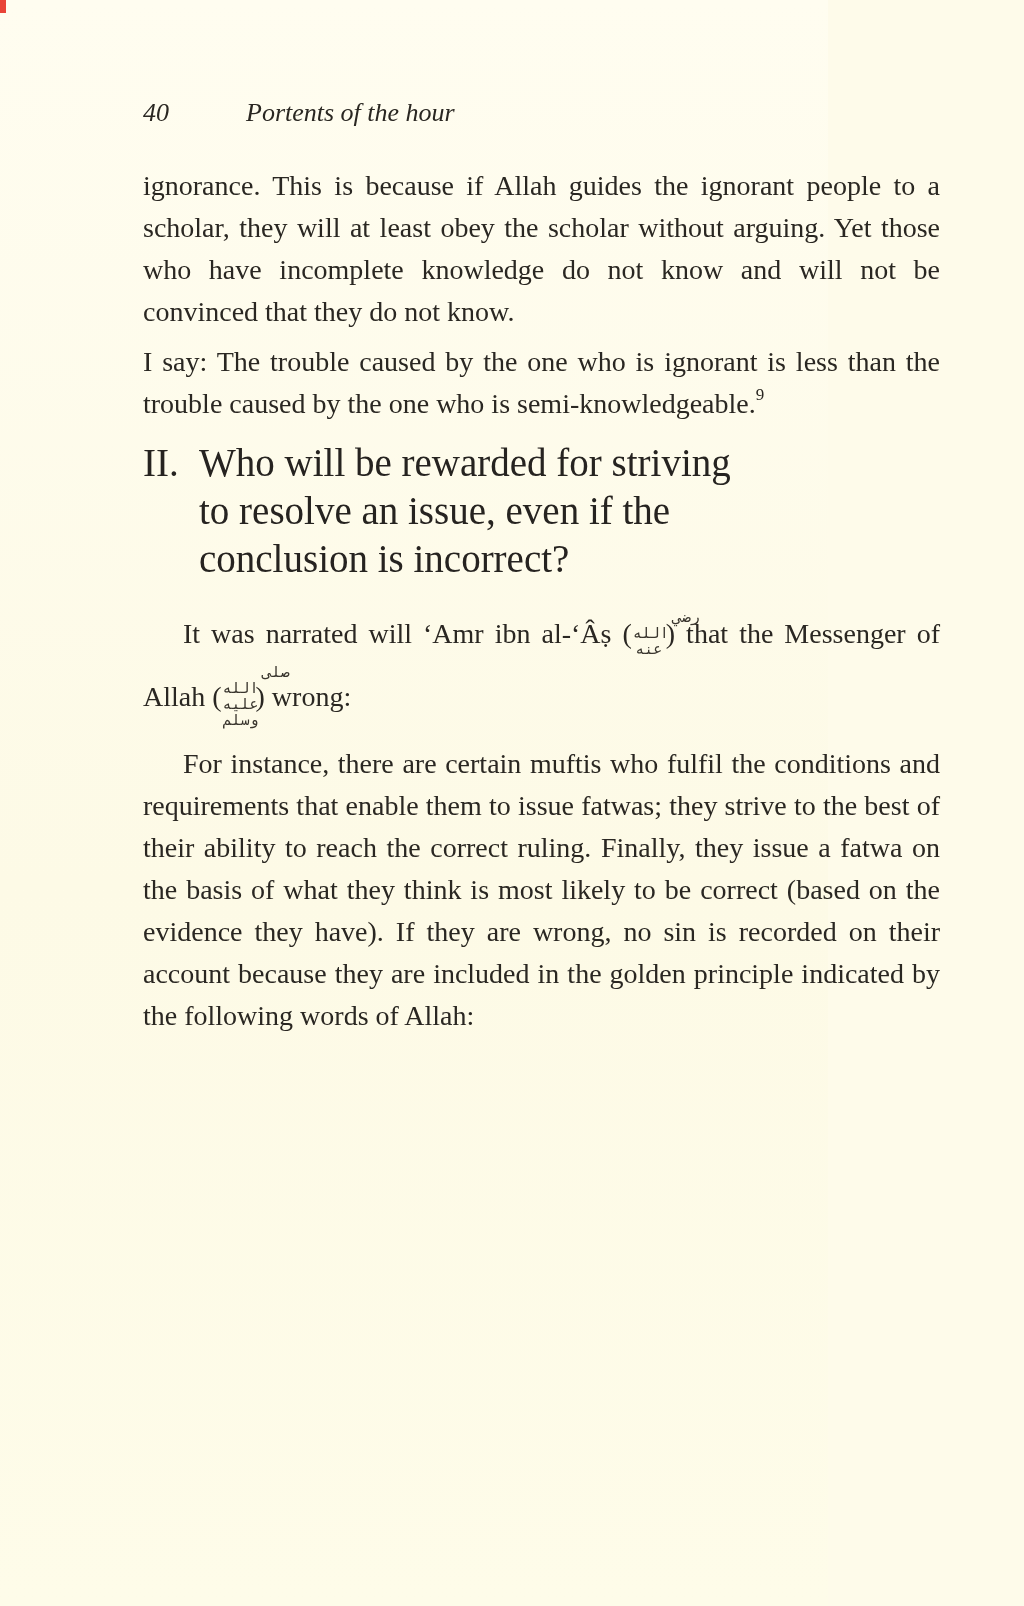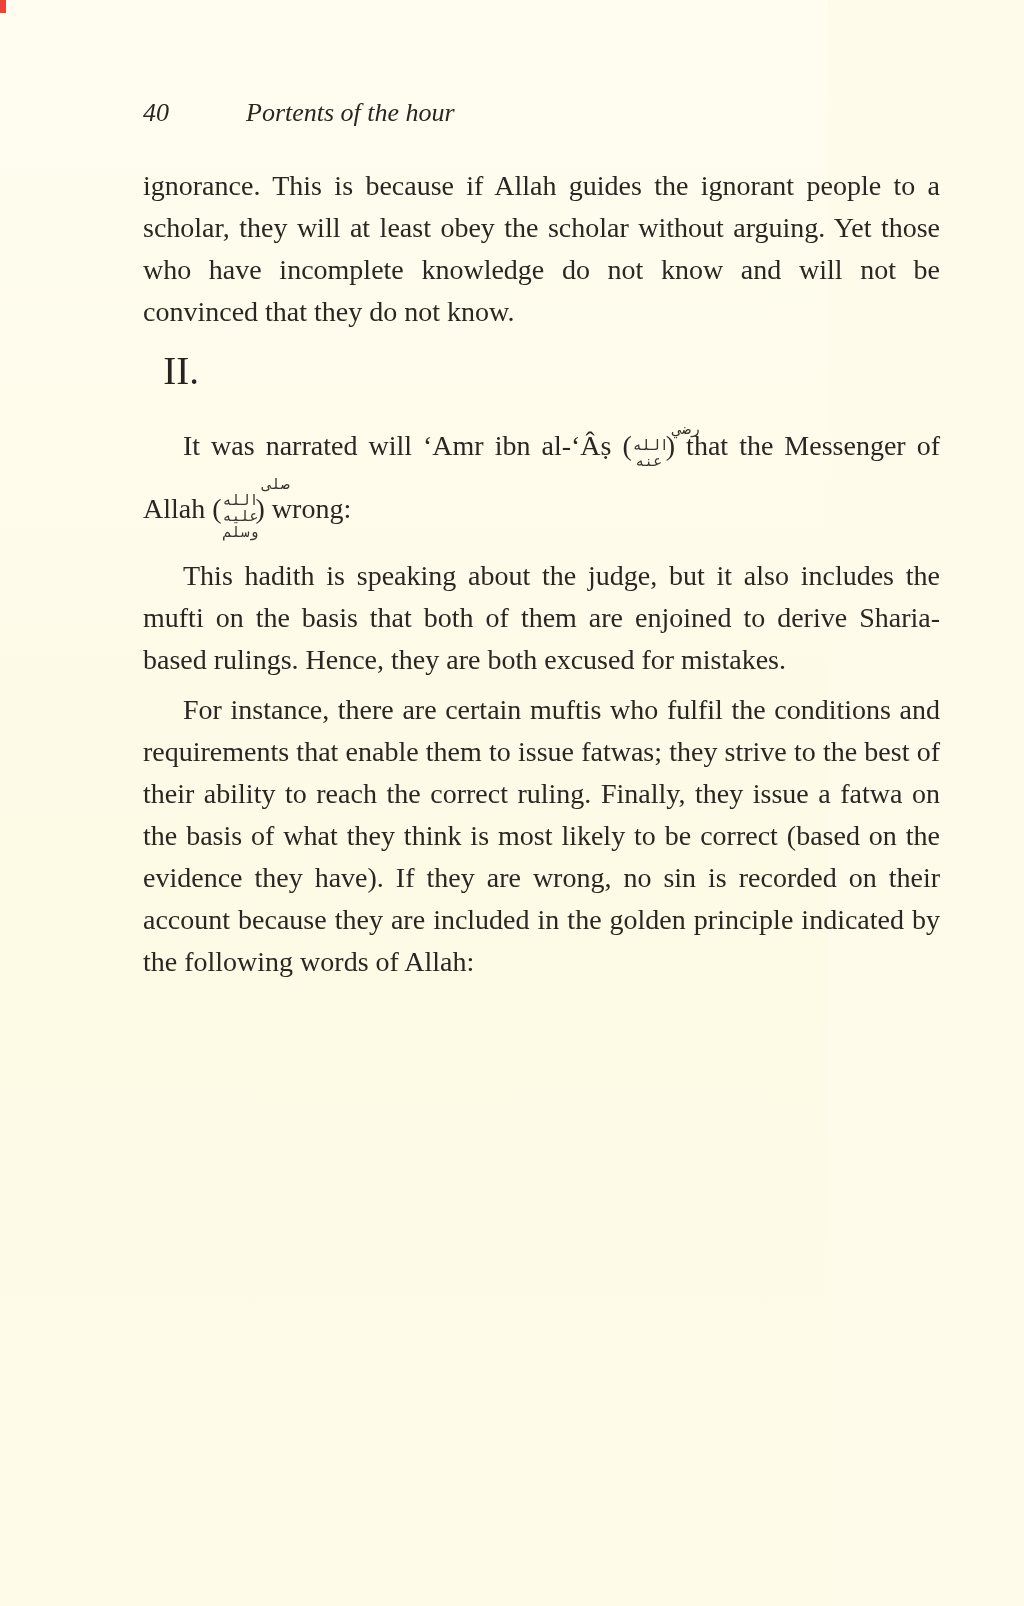--- a/index.html
+++ b/index.html
@@ -65,21 +65,21 @@
   .footnote-ref {
     font-size: 17px;
     line-height: 0;
     vertical-align: 13px;
   }
   .section-heading {
     display: flex;
     margin: 14px 0 26px 0;
     font-size: 39px;
     line-height: 48px;
-    text-align: right;
+    text-align: left;
     color: #262320;
   }
   .section-number {
     flex: none;
     width: 56px;
   }
   .section-title {
     white-space: pre-line;
   }
   .honorific {
@@ -111,27 +111,30 @@
     <div class="page-header">
       <span class="page-number">40</span>
       <span class="running-title">Portents of the hour</span>
     </div>
 
     <div class="body-text">
 
       <p class="no-indent">ignorance. This is because if Allah guides the ignorant people to a scholar, they will at least obey the scholar without arguing. Yet those who have incomplete knowledge do not know and will not be convinced that they do not know.</p>
 
 
+      <p class="no-indent"><span>I say: The trouble caused by the one who is ignorant is less than the trouble caused by the one who is semi-knowledgeable.</span><sup class="footnote-ref">9</sup></p>
 
       <div class="section-heading">
         <span class="section-number">II.</span>
+        <span class="section-title">Who will be rewarded for striving
+to resolve an issue, even if the
+conclusion is incorrect?</span>
       </div>
 
       <p class="indent"><span>It was narrated will ‘Amr ibn al-‘Âṣ (</span><span class="honorific">رضي الله عنه</span><span>) that the Messenger of Allah (</span><span class="honorific">صلى الله عليه وسلم</span><span>) wrong:</span></p>
 
 
-      <p class="indent">This hadith is speaking about the judge, but it also includes the mufti on the basis that both of them are enjoined to derive Sharia-based rulings. Hence, they are both excused for mistakes.</p>
 
       <p class="indent">For instance, there are certain muftis who fulfil the conditions and requirements that enable them to issue fatwas; they strive to the best of their ability to reach the correct ruling. Finally, they issue a fatwa on the basis of what they think is most likely to be correct (based on the evidence they have). If they are wrong, no sin is recorded on their account because they are included in the golden principle indicated by the following words of Allah:</p>
 
     </div>
   </div>
 </div>
 
 </body></html>

